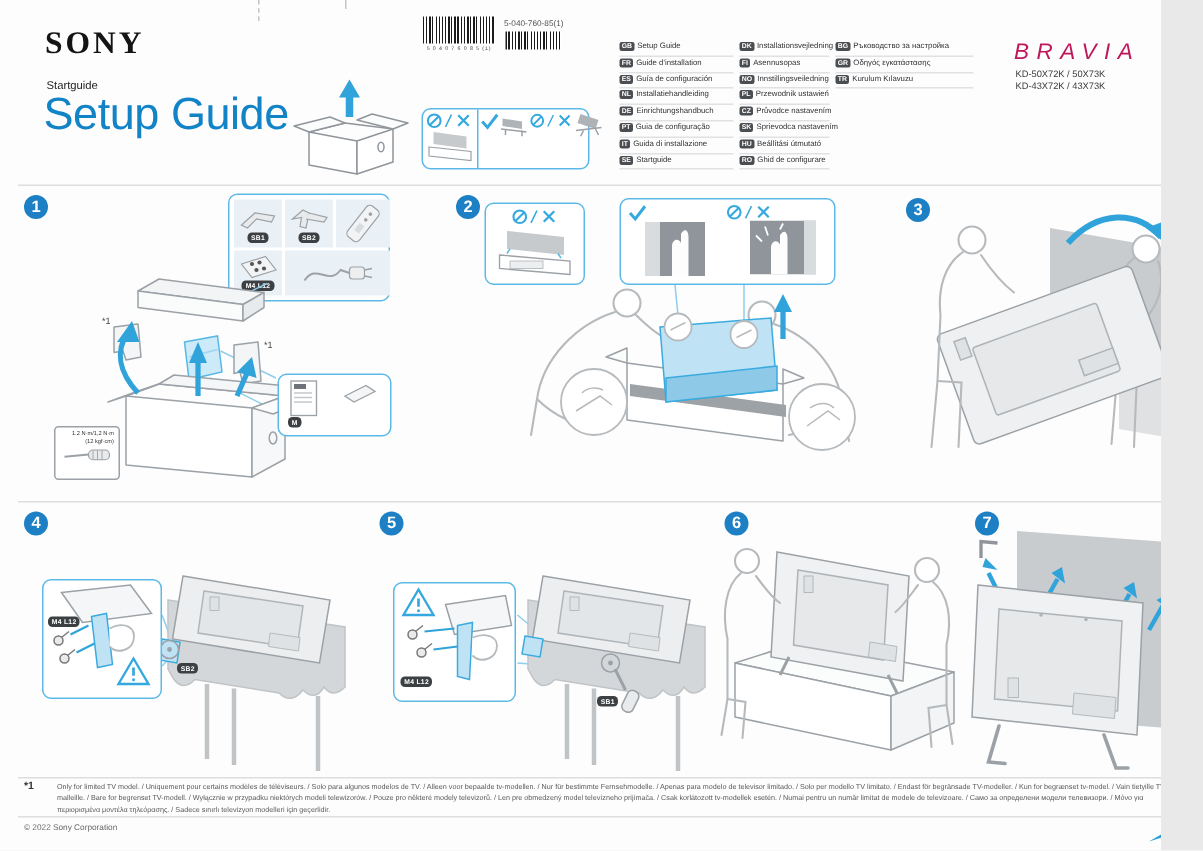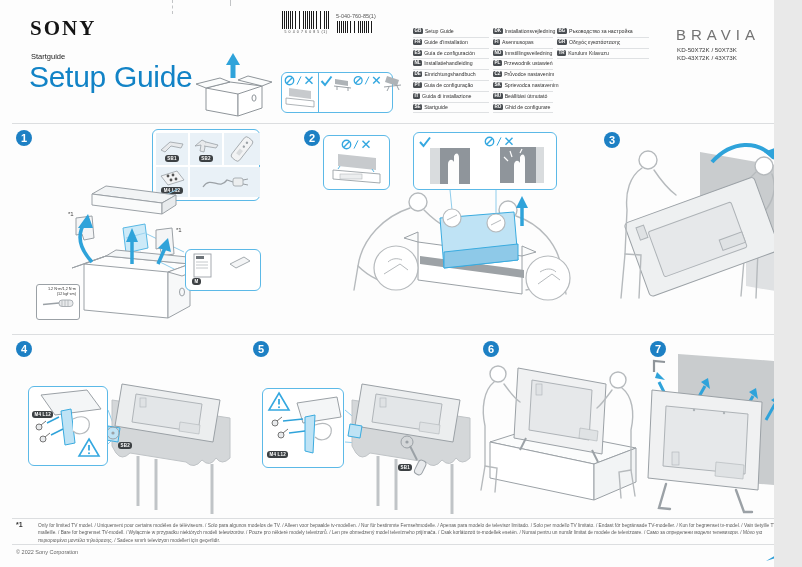--- a/index.html
+++ b/index.html
@@ -9,21 +9,21 @@
   .abs { position:absolute; }
 
   
   .sony-logo { left:30px; top:16px; font-family:"Liberation Serif", serif; font-weight:700;
                font-size:21px; letter-spacing:2px; color:#141414; }
   .category  { left:31px; top:52px; font-size:7.5px; color:#222; }
   .title     { left:29px; top:60px; font-size:30px; font-weight:500; letter-spacing:-0.3px; color:#1283c6; }
   .partnum   { left:336px; top:13px; font-size:5.5px; color:#555; }
   .barcode   { background:repeating-linear-gradient(90deg,#1b1b1b 0 1px,#fff 1px 2px,#1b1b1b 2px 2.7px,#fff 2.7px 4.2px); }
   .bc-caption{ font-size:3.5px; color:#444; letter-spacing:0.6px; text-align:center; }
-  .bravia    { left:676px; top:26px; font-size:15px; letter-spacing:5px; color:#737373; }
+  .bravia    { left:676px; top:26px; font-size:15px; letter-spacing:5px; color:#be185d;font-style:italic; }
   .models    { left:677px; top:46px; font-size:6.2px; line-height:8px; color:#3a3a3a; }
 
   
   .lang-col  { position:absolute; top:27px; }
   .lang-row  { height:10.8px; border-bottom:1px solid #dfe1e3; display:flex; align-items:flex-start; gap:2px; }
   .lang-code { background:#4a4e52; color:#fff; font-size:4.6px; line-height:6px; padding:0 1.5px;
                border-radius:1.5px; font-weight:bold; margin-top:1px; }
   .lang-label{ font-size:5.2px; line-height:8px; color:#333; white-space:nowrap; }
 
   .safety-box, .callout { position:absolute; border:1.5px solid #5cb9e7; border-radius:6px; background:#fff; }

